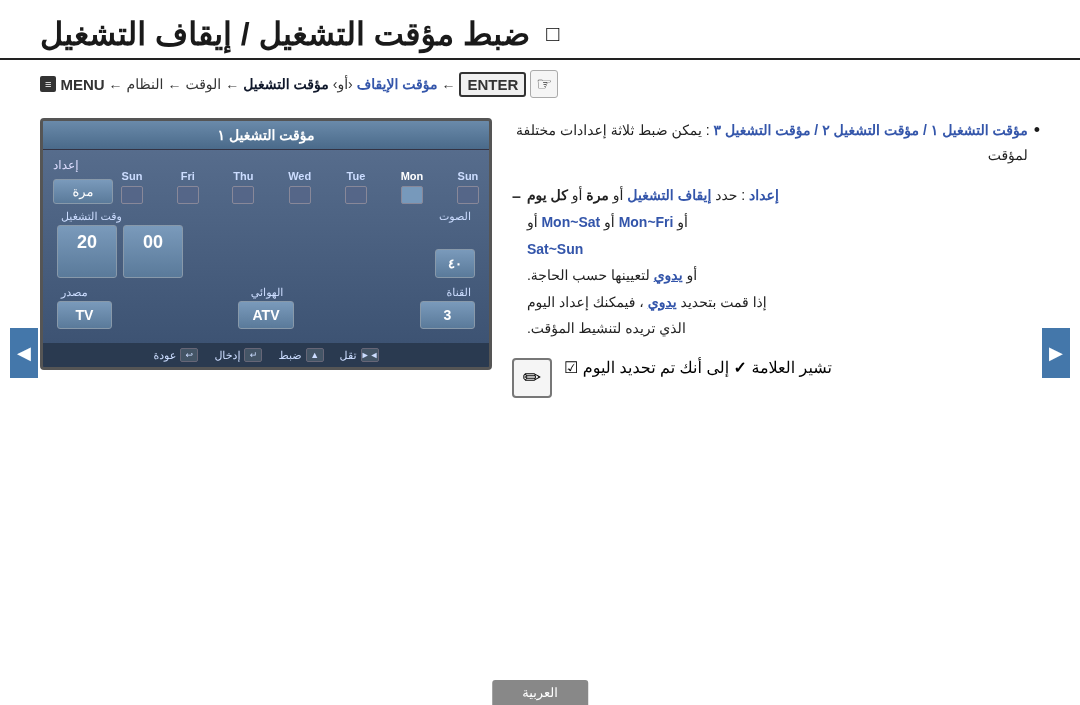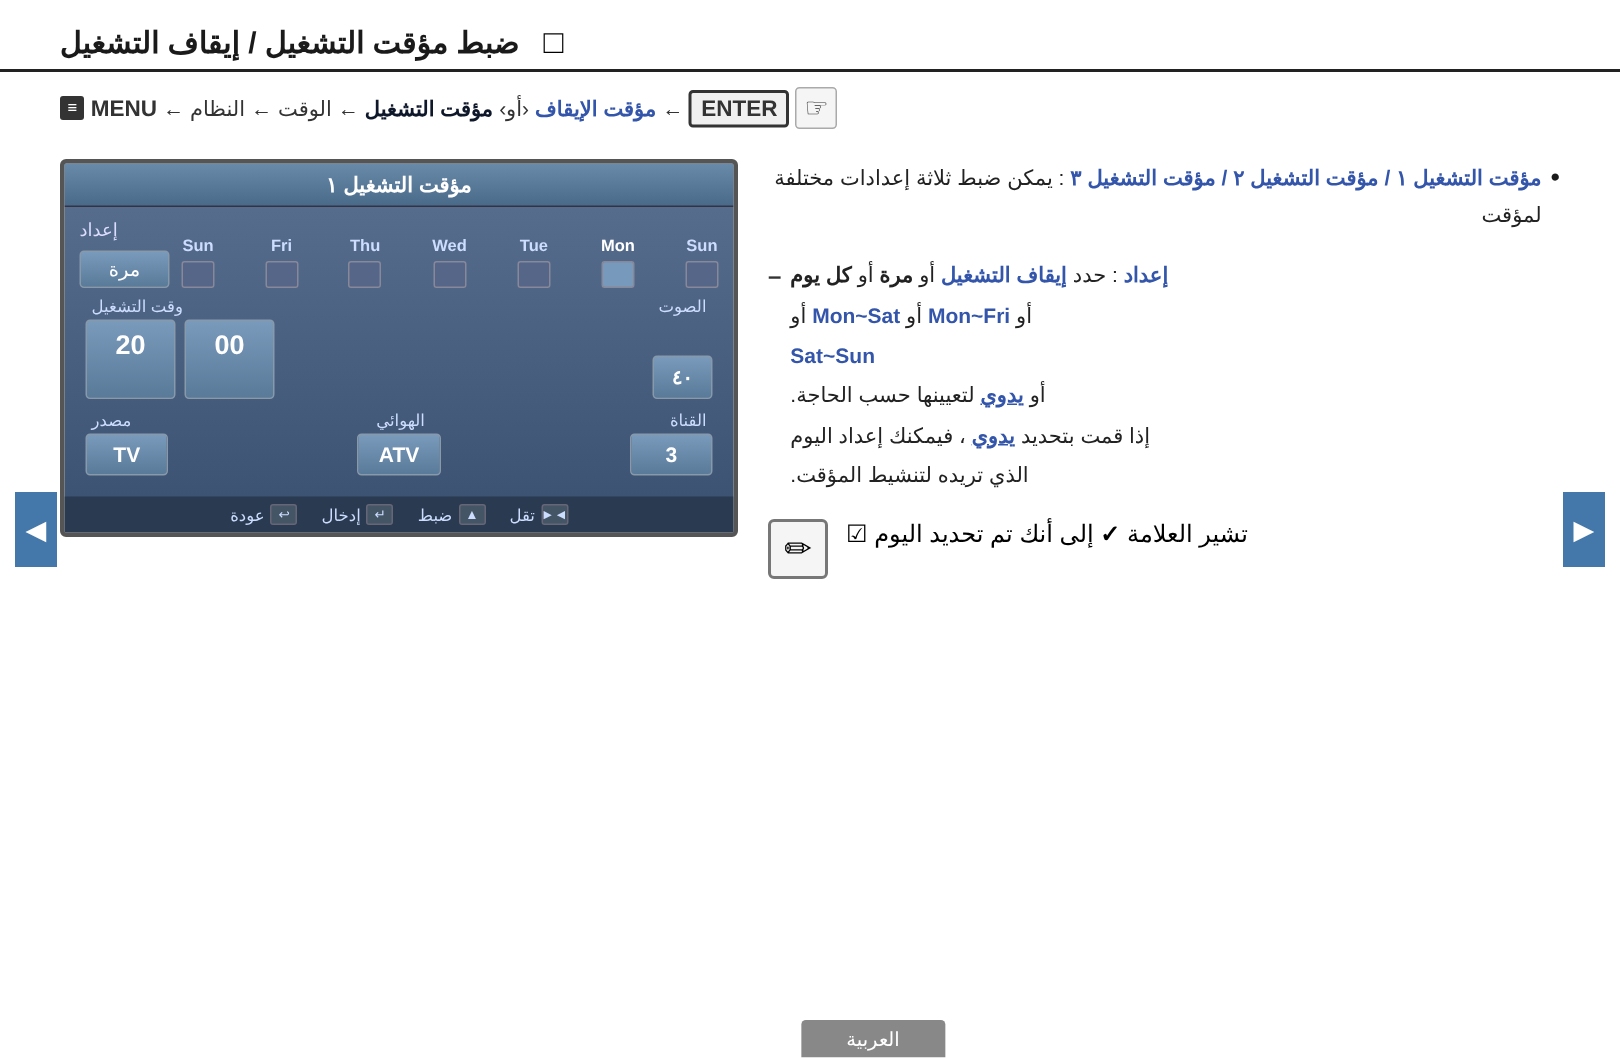--- a/index.html
+++ b/index.html
@@ -275,38 +275,37 @@
       position: absolute;
       bottom: 0;
       left: 50%;
       transform: translateX(-50%);
       background: #888;
       color: white;
       padding: 5px 30px;
       font-size: 13px;
       border-radius: 3px 3px 0 0;
       direction: rtl;
-      margin-left: 42px;
     }
 
     .header-section {
       display: flex;
       align-items: center;
       justify-content: flex-end;
       padding: 15px 40px 5px 40px;
       border-bottom: 2px solid #222;
       gap: 8px;
     }
   </style>
 </head>
 <body>
 
 <div class="header-section">
   <span style="font-size:22px; font-weight:bold; margin-left:8px;">□</span>
-  <span style="font-size:20px; font-weight:bold; color:#1a1a1a; direction:rtl;text-align:center;">ضبط مؤقت التشغيل / إيقاف التشغيل</span>
+  <span style="font-size:32px; font-weight:bold; color:#1a1a1a; direction:rtl;text-align:center;">ضبط مؤقت التشغيل / إيقاف التشغيل</span>
 </div>
 
 <div class="nav-bar">
   <span style="font-size:18px; border:1px solid #aaa; padding:2px 5px; background:#f5f5f5; border-radius:3px;">☞</span>
   <span style="font-weight:bold; font-size:15px; border:2px solid #333; padding:2px 6px; background:#f0f0f0; border-radius:3px;">ENTER</span>
   <span style="font-size:14px;">←</span>
   <span style="color:#3355aa; font-weight:bold;">مؤقت الإيقاف</span>
   <span>‹أو›</span>
   <span style="color:#0f172a; font-weight:bold;">مؤقت التشغيل</span>
   <span>←</span>

